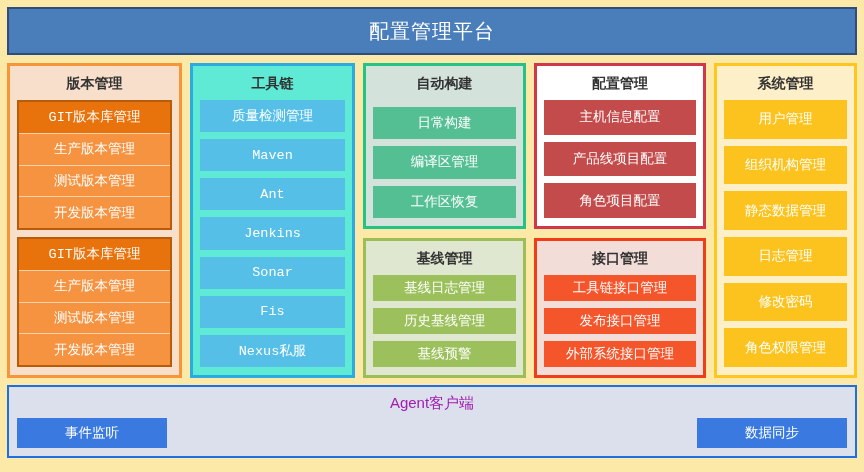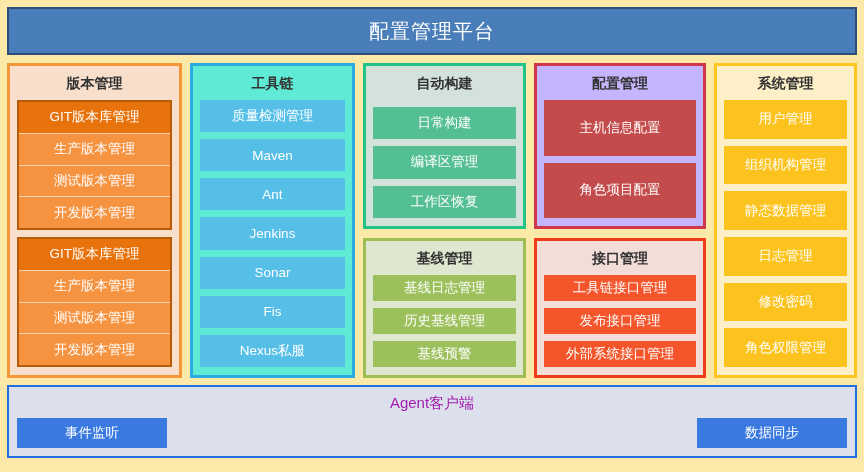--- a/index.html
+++ b/index.html
@@ -38,20 +38,21 @@
   }
 
   
   .columns {
     flex: 1 1 auto;
     display: flex;
     gap: 8px;
     padding-top: 8px;
     padding-bottom: 7px;
     box-sizing: border-box;
+    font-family: Liberation Mono, monospace;
   }
   .col {
     display: flex;
     flex-direction: column;
     gap: 9px;
   }
   .col.c-version { flex: 0 0 175px; }
   .col.c-tool    { flex: 0 0 165px; }
   .col.c-build   { flex: 0 0 163px; }
   .col.c-config  { flex: 0 0 172px; }
@@ -115,21 +116,21 @@
 
   .p-tool    { border-color: #2cabe0; background: #5eead4; }
   .p-tool .item { background: #55bfe8; }
 
   .p-build   { border-color: #21c486; background: #d3e2da; gap: 7px; }
   .p-build .item { background: #55bf94; }
 
   .p-base    { border-color: #9cbe55; background: #dfe7d0; }
   .p-base .item { background: #9cc15c; }
 
-  .p-config  { border-color: #d0374a; background: #c4b5fd; }
+  .p-config  { border-color: #d0374a; background: #ffffff; }
   .p-config .item { background: #c44b4b; }
 
   .p-iface   { border-color: #f03c17; background: #f2ddd8; }
   .p-iface .item { background: #f4552a; }
 
   .p-system  { border-color: #ffc61e; background: #fdefc8; }
   .p-system .item { background: #fcc31e; }
 
   
   .c-build .panel.p-build { flex: 0 0 166px; }
@@ -239,20 +240,21 @@
           <div class="item">基线预警</div>
         </div>
       </div>
     </div>
 
     <div class="col c-config">
       <div class="panel p-config">
         <div class="panel-title">配置管理</div>
         <div class="panel-body">
           <div class="item">主机信息配置</div>
+          <div class="item">产品线项目配置</div>
           <div class="item">角色项目配置</div>
         </div>
       </div>
       <div class="panel p-iface">
         <div class="panel-title">接口管理</div>
         <div class="panel-body">
           <div class="item">工具链接口管理</div>
           <div class="item">发布接口管理</div>
           <div class="item">外部系统接口管理</div>
         </div>

